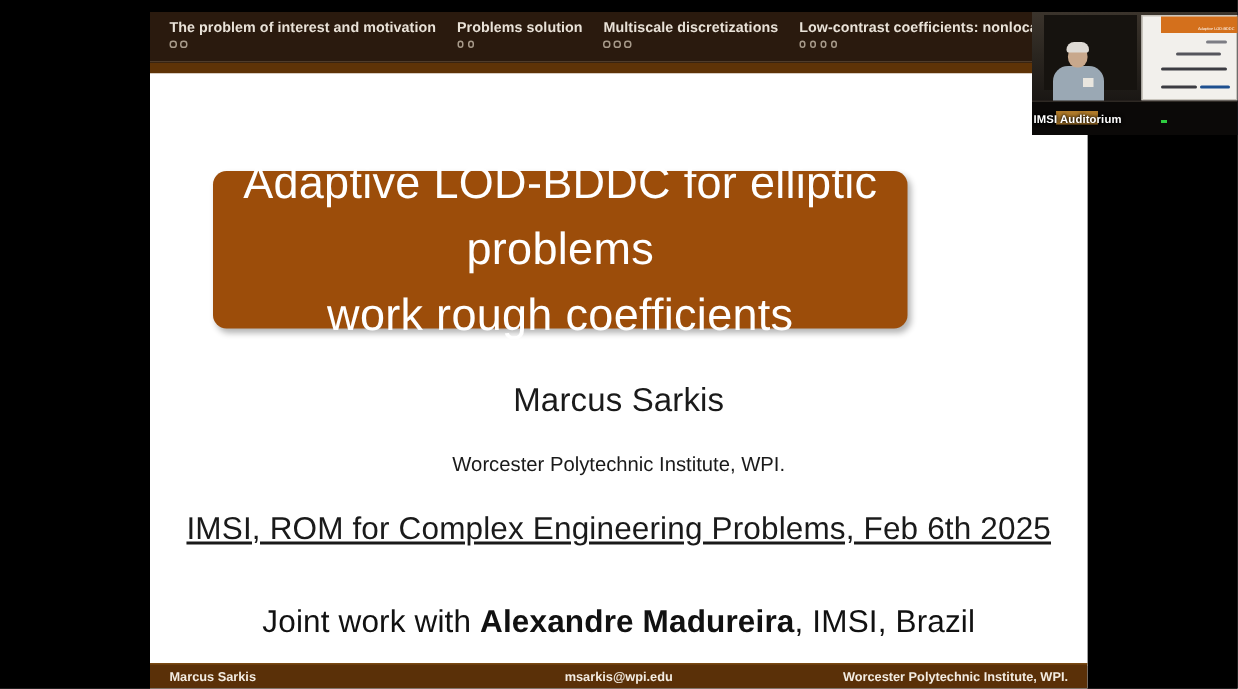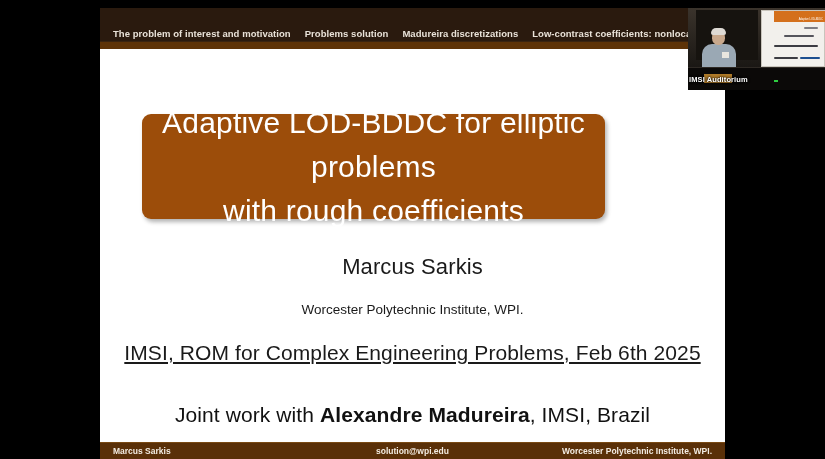--- a/index.html
+++ b/index.html
@@ -36,21 +36,21 @@
   
   #navbar {
     position: relative;
     height: 33px;
     background: #2a1a0e;
     overflow: hidden;
   }
   #navbar-inner {
     display: flex;
     align-items: center;
-    padding: 20px 0 0 13px;
+    padding: 5px 0 0 13px;
     gap: 0;
   }
   .nav-section {
     margin-right: 14px;
     white-space: nowrap;
   }
   .nav-title {
     color: #e9e2d8;
     font-size: 9.5px;
     font-weight: bold;
@@ -334,21 +334,21 @@
 
         <div class="nav-section">
           <div class="nav-title">Problems solution</div>
           <div class="nav-dots">
             <span class="nav-dot"></span>
             <span class="nav-dot"></span>
           </div>
         </div>
 
         <div class="nav-section">
-          <div class="nav-title">Madureira discretizations</div>
+          <div class="nav-title">Multiscale discretizations</div>
           <div class="nav-dots">
             <span class="nav-dot"></span>
             <span class="nav-dot"></span>
             <span class="nav-dot"></span>
           </div>
         </div>
 
         <div class="nav-section">
           <div class="nav-title">Low-contrast coefficients: nonlocal BDDC</div>
           <div class="nav-dots">
@@ -360,36 +360,36 @@
         </div>
 
       </div>
     </div>
     <div id="navbar-rule"></div>
 
     <div id="slide-body">
 
       <div id="title-box">
         <div class="title-line">Adaptive LOD-BDDC for elliptic problems</div>
-        <div class="title-line">with rough coefficients</div>
+        <div class="title-line">work rough coefficients</div>
       </div>
 
       <div id="author">Marcus Sarkis</div>
       <div id="affiliation">Worcester Polytechnic Institute, WPI.</div>
       <div id="venue">IMSI, ROM for Complex Engineering Problems, Feb 6th 2025</div>
 
       <div id="joint-work">
         <span>Joint work with </span><span class="collab">Alexandre Madureira</span><span>, IMSI, Brazil</span>
       </div>
 
     </div>
 
     <div id="footer">
       <span class="f-left">Marcus Sarkis</span>
-      <span class="f-center">solution@wpi.edu</span>
+      <span class="f-center">msarkis@wpi.edu</span>
       <span class="f-right">Worcester Polytechnic Institute, WPI.</span>
     </div>
 
   </div>
 
   <div id="pip">
     <div class="pip-wall"></div>
     <div class="pip-board"></div>
 
     <div class="pip-screen">

